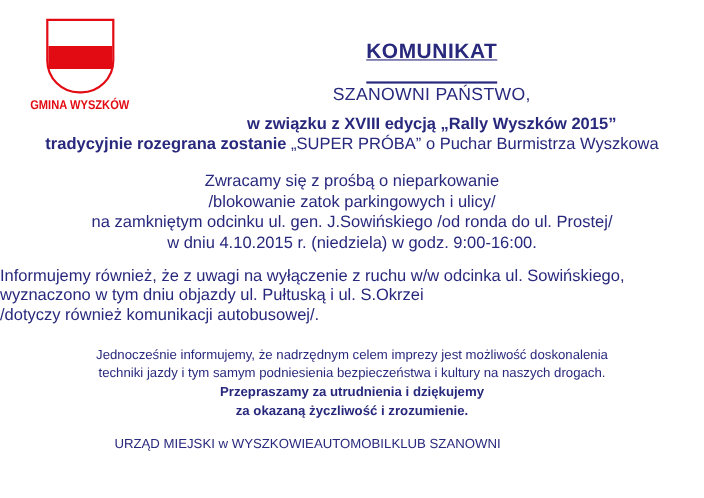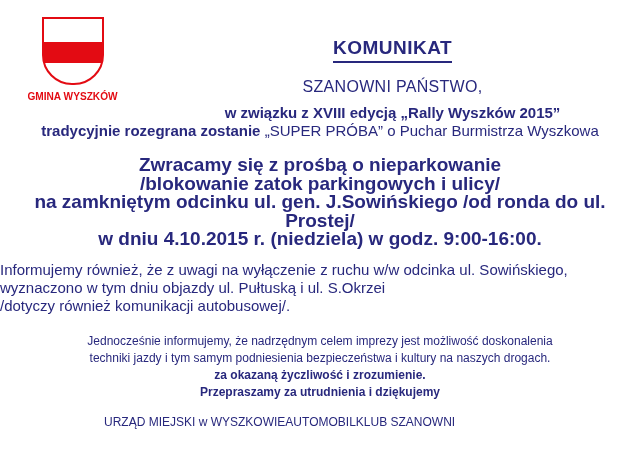--- a/index.html
+++ b/index.html
@@ -24,29 +24,29 @@
     background:linear-gradient(to bottom,#fff 0px,#fff 23px,var(--red) 23px,var(--red) 44px,#fff 44px);
   }
   .logo-caption{
     margin-top:5px;color:var(--red);font-weight:bold;font-size:11.5px;
     transform:scaleX(.88);transform-origin:center;white-space:nowrap;
   }
   .title{
     margin:37px 0 0;font-size:19px;line-height:21px;text-align:center;
     font-weight:bold;letter-spacing:.5px;
   }
-  .title-text{border-bottom:2px solid var(--navy);padding-bottom:3px;}
+  .title-text{border-bottom:2px solid var(--navy);padding-bottom:16px;text-decoration:underline;}
   .salutation{
     margin-top:20px;font-size:16px;line-height:18px;text-align:center;letter-spacing:.3px;
   }
   .intro{margin-top:8px;font-size:15px;line-height:17.5px;text-align:center;}
   .b{font-weight:bold;text-align:center;}
   .bi{font-weight:bold;}
   .i{}
-  .p-request{margin:17px 0 12px;font-size:19px;font-weight:bold;line-height:18.5px;text-align:center;}
+  .p-request{margin:17px 0 12px;font-size:15px;font-weight:normal;line-height:18.5px;text-align:center;}
   .p-detour{margin:12px 0 0;font-size:15px;line-height:18px;text-align:left;}
   .p-purpose{margin:18px 0 0;font-size:12px;line-height:17px;text-align:center;}
   .p-apology{margin:0;font-size:12px;font-weight:bold;line-height:17px;text-align:center;}
   .footer{
     margin-top:13px;font-size:12px;line-height:16px;
     display:flex;justify-content:flex-start;
     padding:0 96px 0 104px;
   }
 </style>
 </head>
@@ -80,22 +80,22 @@
     <div>wyznaczono w tym dniu objazdy ul. Pułtuską i ul. S.Okrzei</div>
     <div>/dotyczy również komunikacji autobusowej/.</div>
   </div>
 
   <div class="p-purpose">
     <div>Jednocześnie informujemy, że nadrzędnym celem imprezy jest możliwość doskonalenia</div>
     <div>techniki jazdy i tym samym podniesienia bezpieczeństwa i kultury na naszych drogach.</div>
   </div>
 
   <div class="p-apology">
+    <div>Przepraszamy za utrudnienia i dziękujemy</div>
     <div>za okazaną życzliwość i zrozumienie.</div>
-    <div>Przepraszamy za utrudnienia i dziękujemy</div>
   </div>
 
   <div class="footer">
     <span>URZĄD MIEJSKI w WYSZKOWIE</span>
     <span>AUTOMOBILKLUB SZANOWNI</span>
   </div>
 
 </div>
 
 </body></html>

